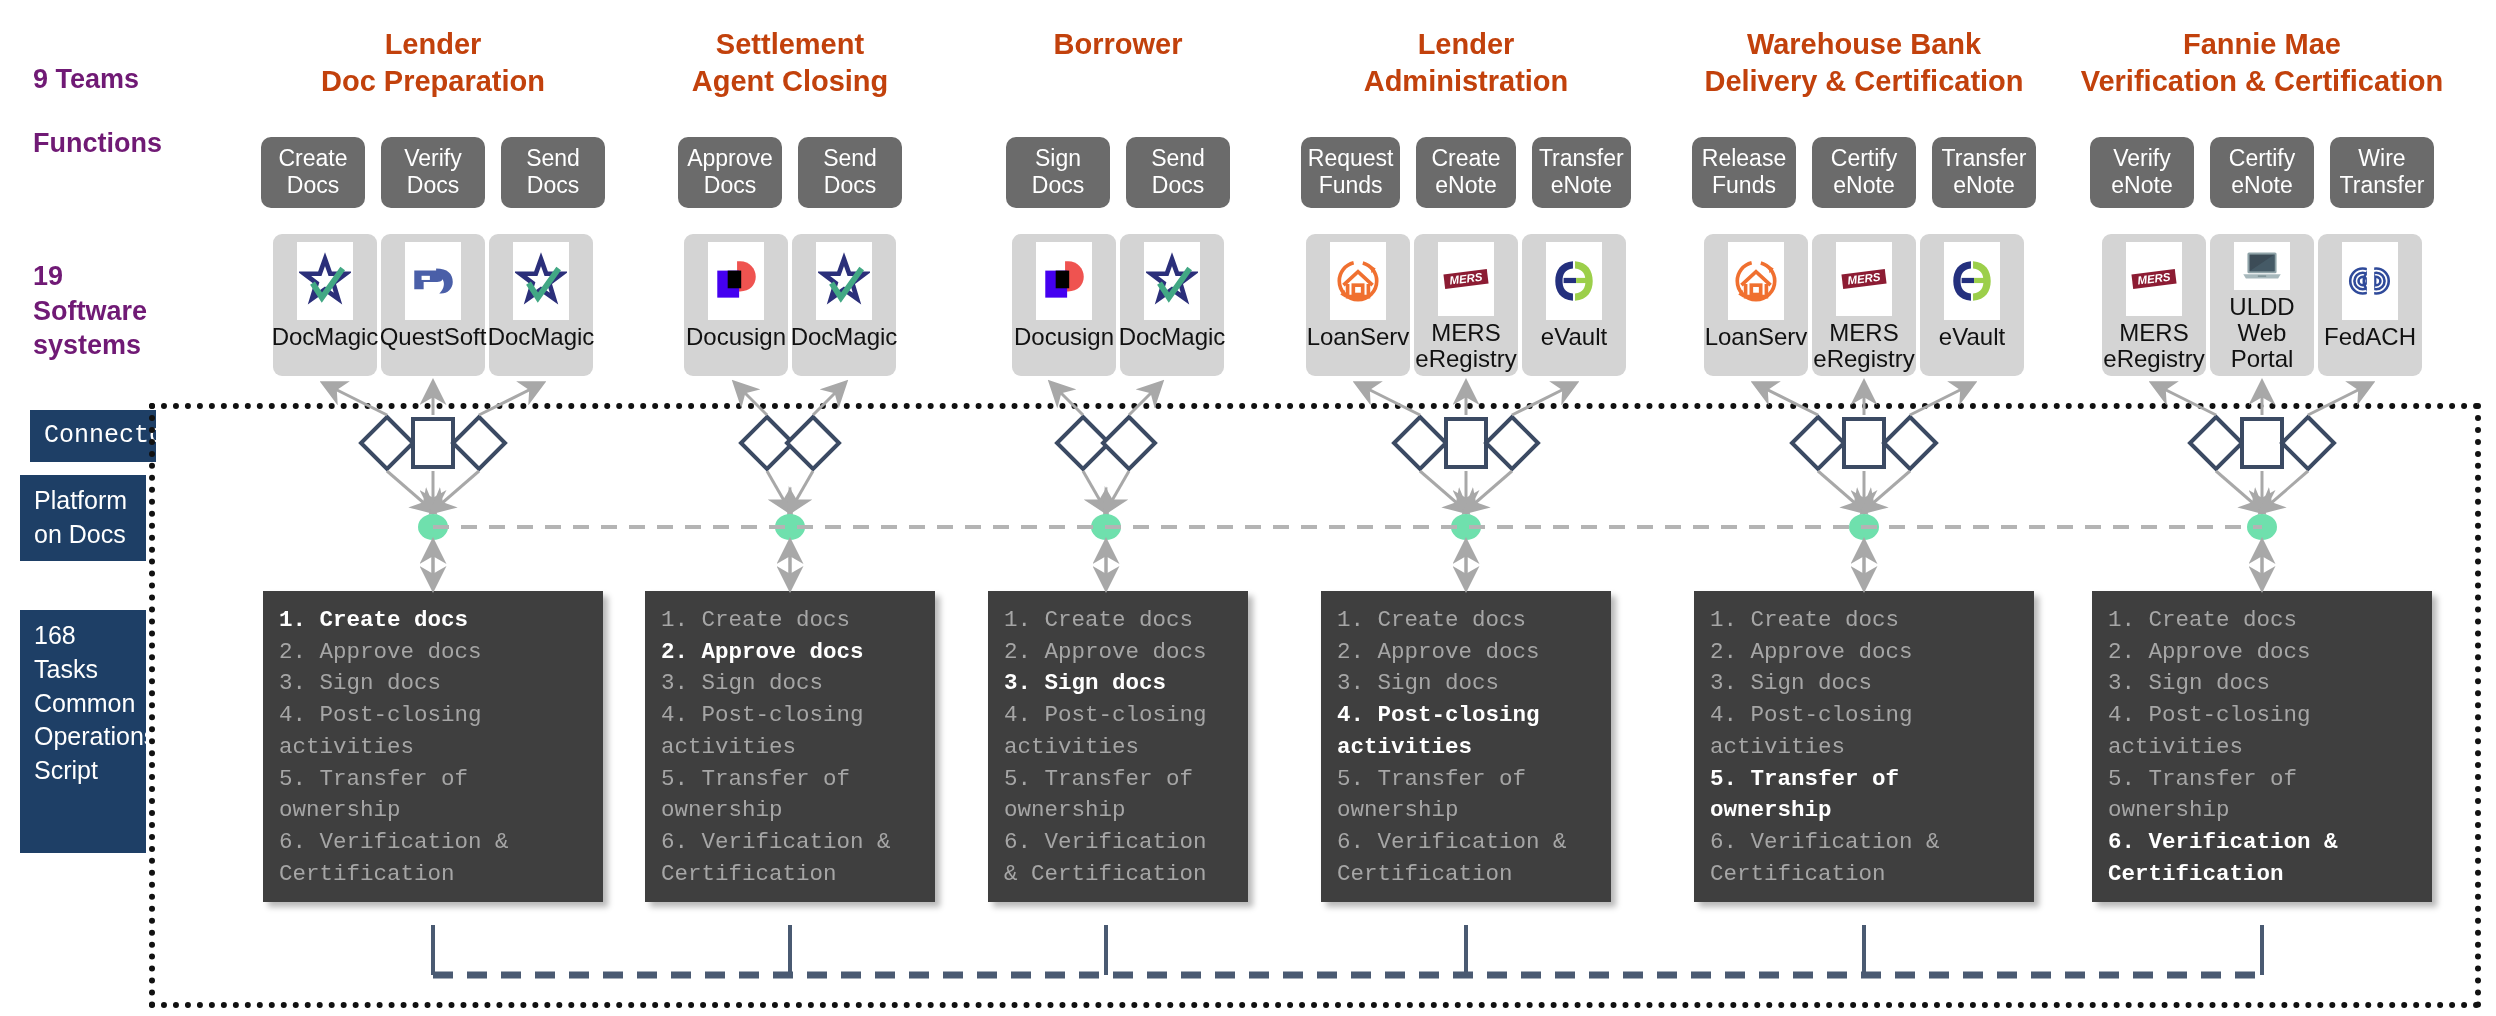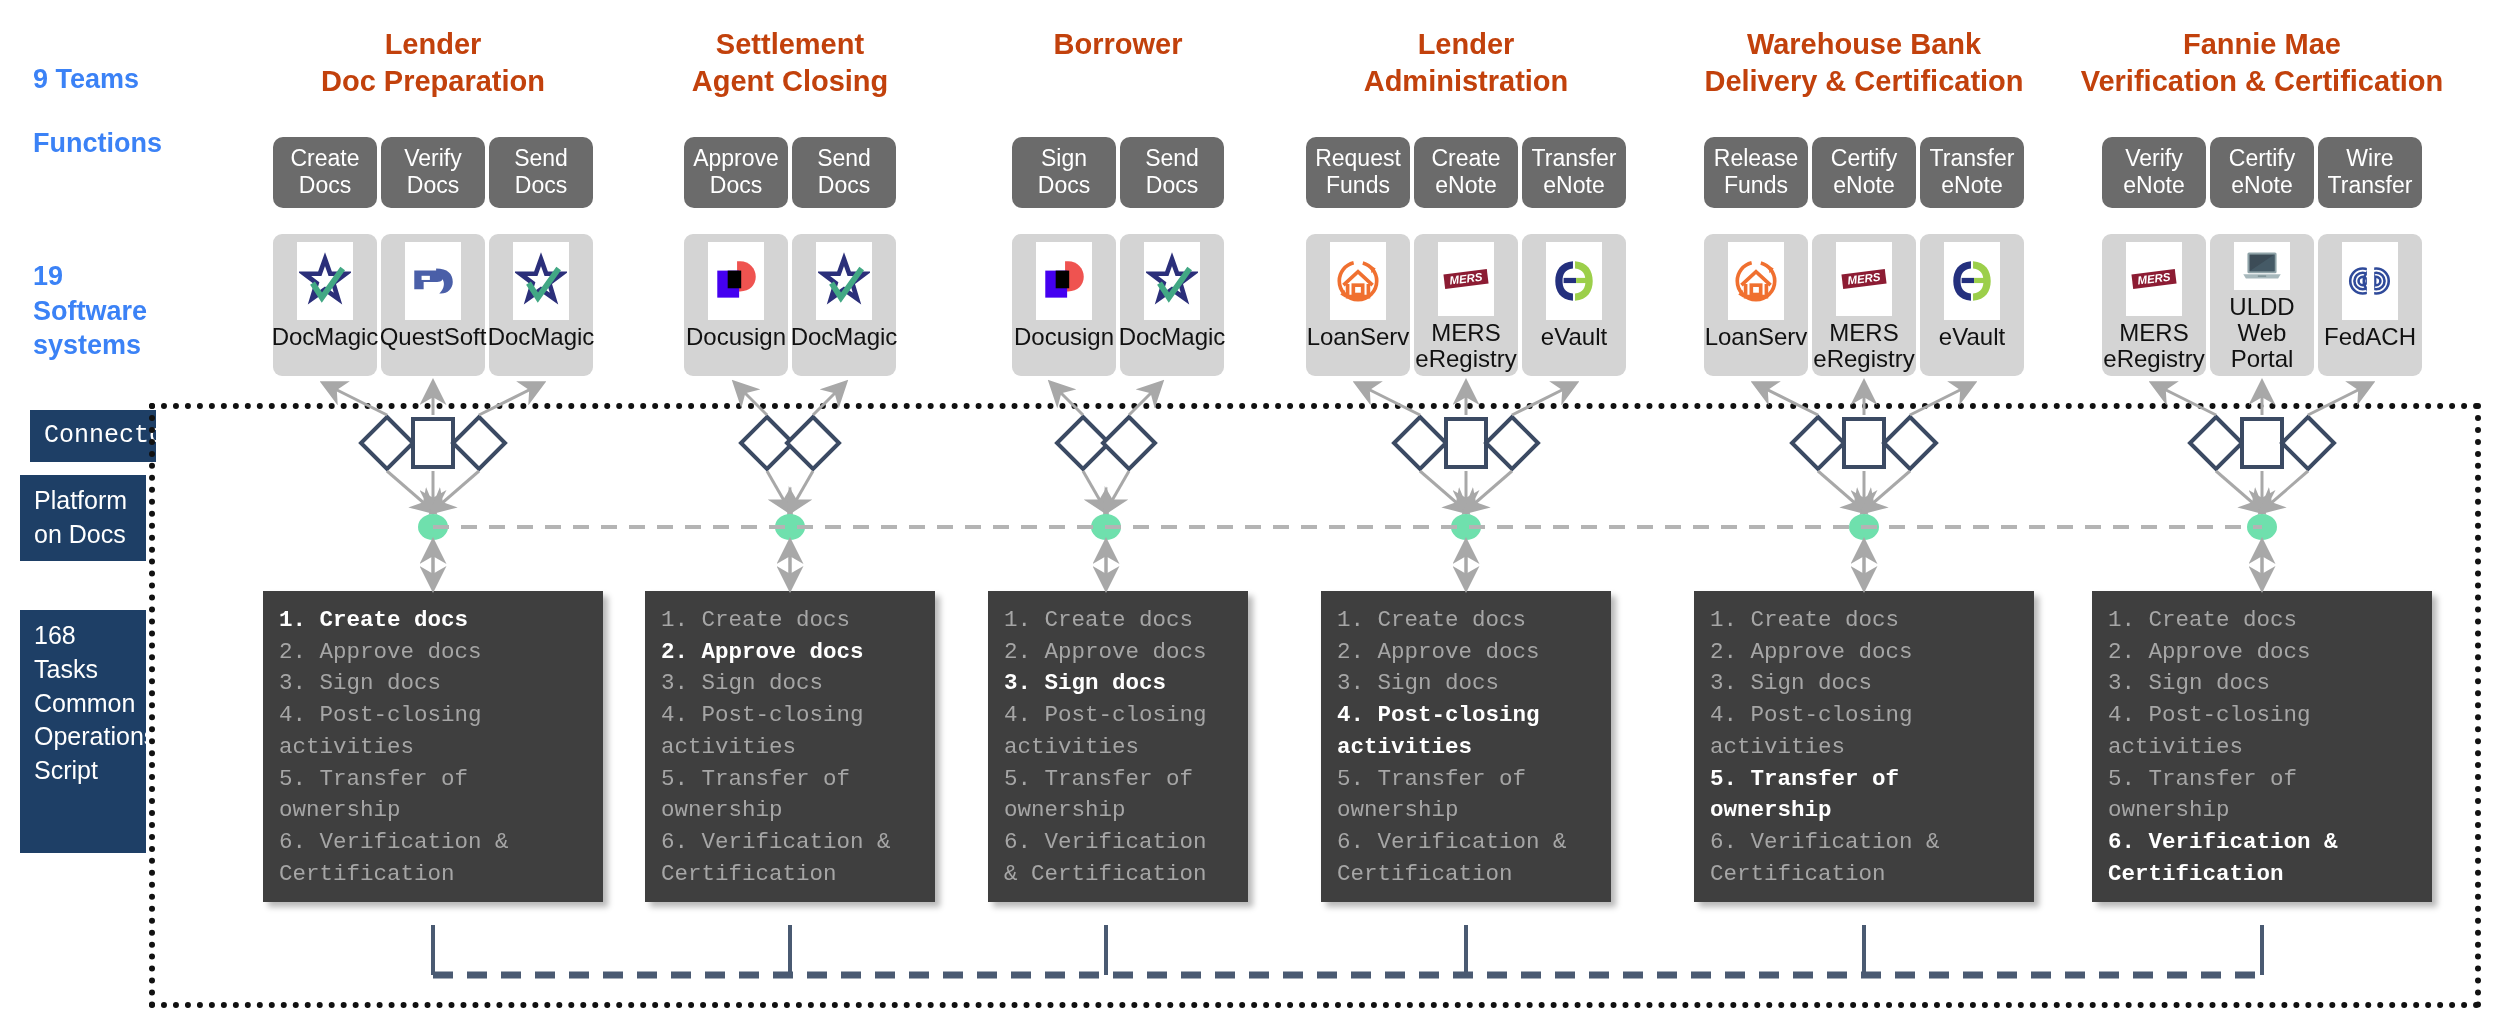--- a/index.html
+++ b/index.html
@@ -8,21 +8,21 @@
     background: #ffffff;
     font-family: "Liberation Sans", sans-serif;
     overflow: hidden;
   }
   #root { position: relative; width: 2496px; height: 1016px; }
 
   
   .row-label {
     position: absolute;
     font-weight: bold;
-    color: #3b82f6;
+    color: #701a75;
     font-size: 27px;
     line-height: 1.28;
   }
   #label-teams   { left: 33px; top: 62px;  }
   #label-funcs   { left: 33px; top: 126px; }
   #label-systems { left: 33px; top: 259px; }
 
   
   .blue-chip {
     position: absolute;
@@ -58,21 +58,21 @@
     top: 26px;
     left: 0; right: 0;
   }
 
   .func-row {
     position: absolute;
     top: 137px;
     left: 0; right: 0;
     display: flex;
     justify-content: center;
-    gap: 4px;
+    gap: 16px;
   }
   .func-chip {
     background: #6b6b6b;
     color: #ffffff;
     border-radius: 10px;
     font-size: 23px;
     line-height: 1.18;
     text-align: center;
     padding: 8px 6px 9px 6px;
     width: 104px;

